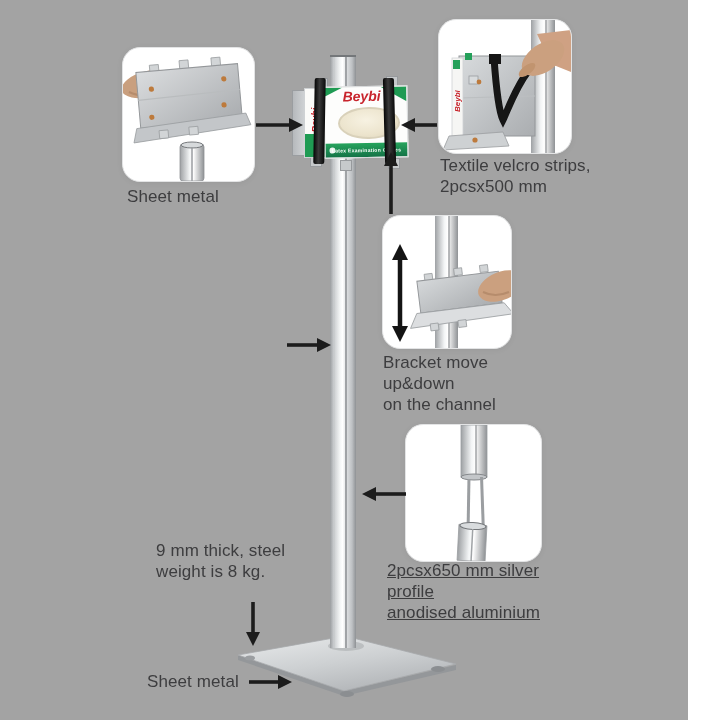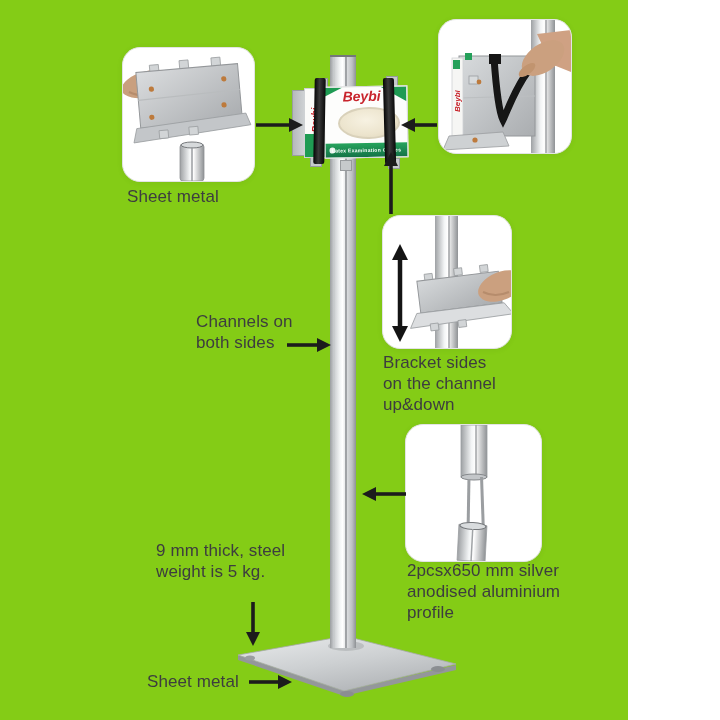--- a/index.html
+++ b/index.html
@@ -1,16 +1,16 @@
 <!DOCTYPE html>
 <html><head>
 <meta charset="utf-8">
 <style>
   html,body{margin:0;padding:0;background:#ffffff;}
-  .canvas{position:relative;width:628px;height:720px;background:#84cc16;overflow:hidden;
+  .canvas{position:relative;width:688px;height:720px;background:#a3a3a3;overflow:hidden;
           font-family:"Liberation Sans",sans-serif;}
   .abs{position:absolute;}
   svg{display:block;}
 
   
   .callout{position:absolute;color:#3d3d3f;font-size:17px;line-height:21px;letter-spacing:.1px;}
   .callout div{white-space:nowrap;}
 
   
   .pole{position:absolute;left:330px;top:55px;width:26px;height:591px;
@@ -290,40 +290,40 @@
     <g>
       <line x1="249" y1="682" x2="280" y2="682" stroke="#1c1c1c" stroke-width="3.6"></line>
       <polygon points="292,682 278,675 278,689"></polygon>
     </g>
   </svg>
 
   <div class="callout" style="left:127px;top:186px;">
     <div class="label-line">Sheet metal</div>
   </div>
 
-
-  <div class="callout" style="left:196px;top:311px;">
-    <div class="label-line">Channels on</div>
-    <div class="label-line">both sides</div>
-  </div>
+  <div class="callout" style="left:440px;top:155px;">
+    <div class="label-line">Textile velcro strips,</div>
+    <div class="label-line">2pcsx500 mm</div>
+  </div>
+
 
   <div class="callout" style="left:383px;top:352px;">
-    <div class="label-line">Bracket sides</div>
+    <div class="label-line">Bracket move</div>
+    <div class="label-line">up&amp;down</div>
     <div class="label-line">on the channel</div>
-    <div class="label-line">up&amp;down</div>
-  </div>
-
-  <div class="callout" style="left:407px;top:560px;">
+  </div>
+
+  <div class="callout" style="left:387px;top:560px;text-decoration:underline;">
     <div class="label-line">2pcsx650 mm silver</div>
+    <div class="label-line">profile</div>
     <div class="label-line">anodised aluminium</div>
-    <div class="label-line">profile</div>
   </div>
 
   <div class="callout" style="left:156px;top:540px;">
     <div class="label-line">9 mm thick, steel</div>
-    <div class="label-line">weight is 5 kg.</div>
+    <div class="label-line">weight is 8 kg.</div>
   </div>
 
   <div class="callout" style="left:147px;top:671px;">
     <div class="label-line">Sheet metal</div>
   </div>
 
 </div>
 
 </body></html>

